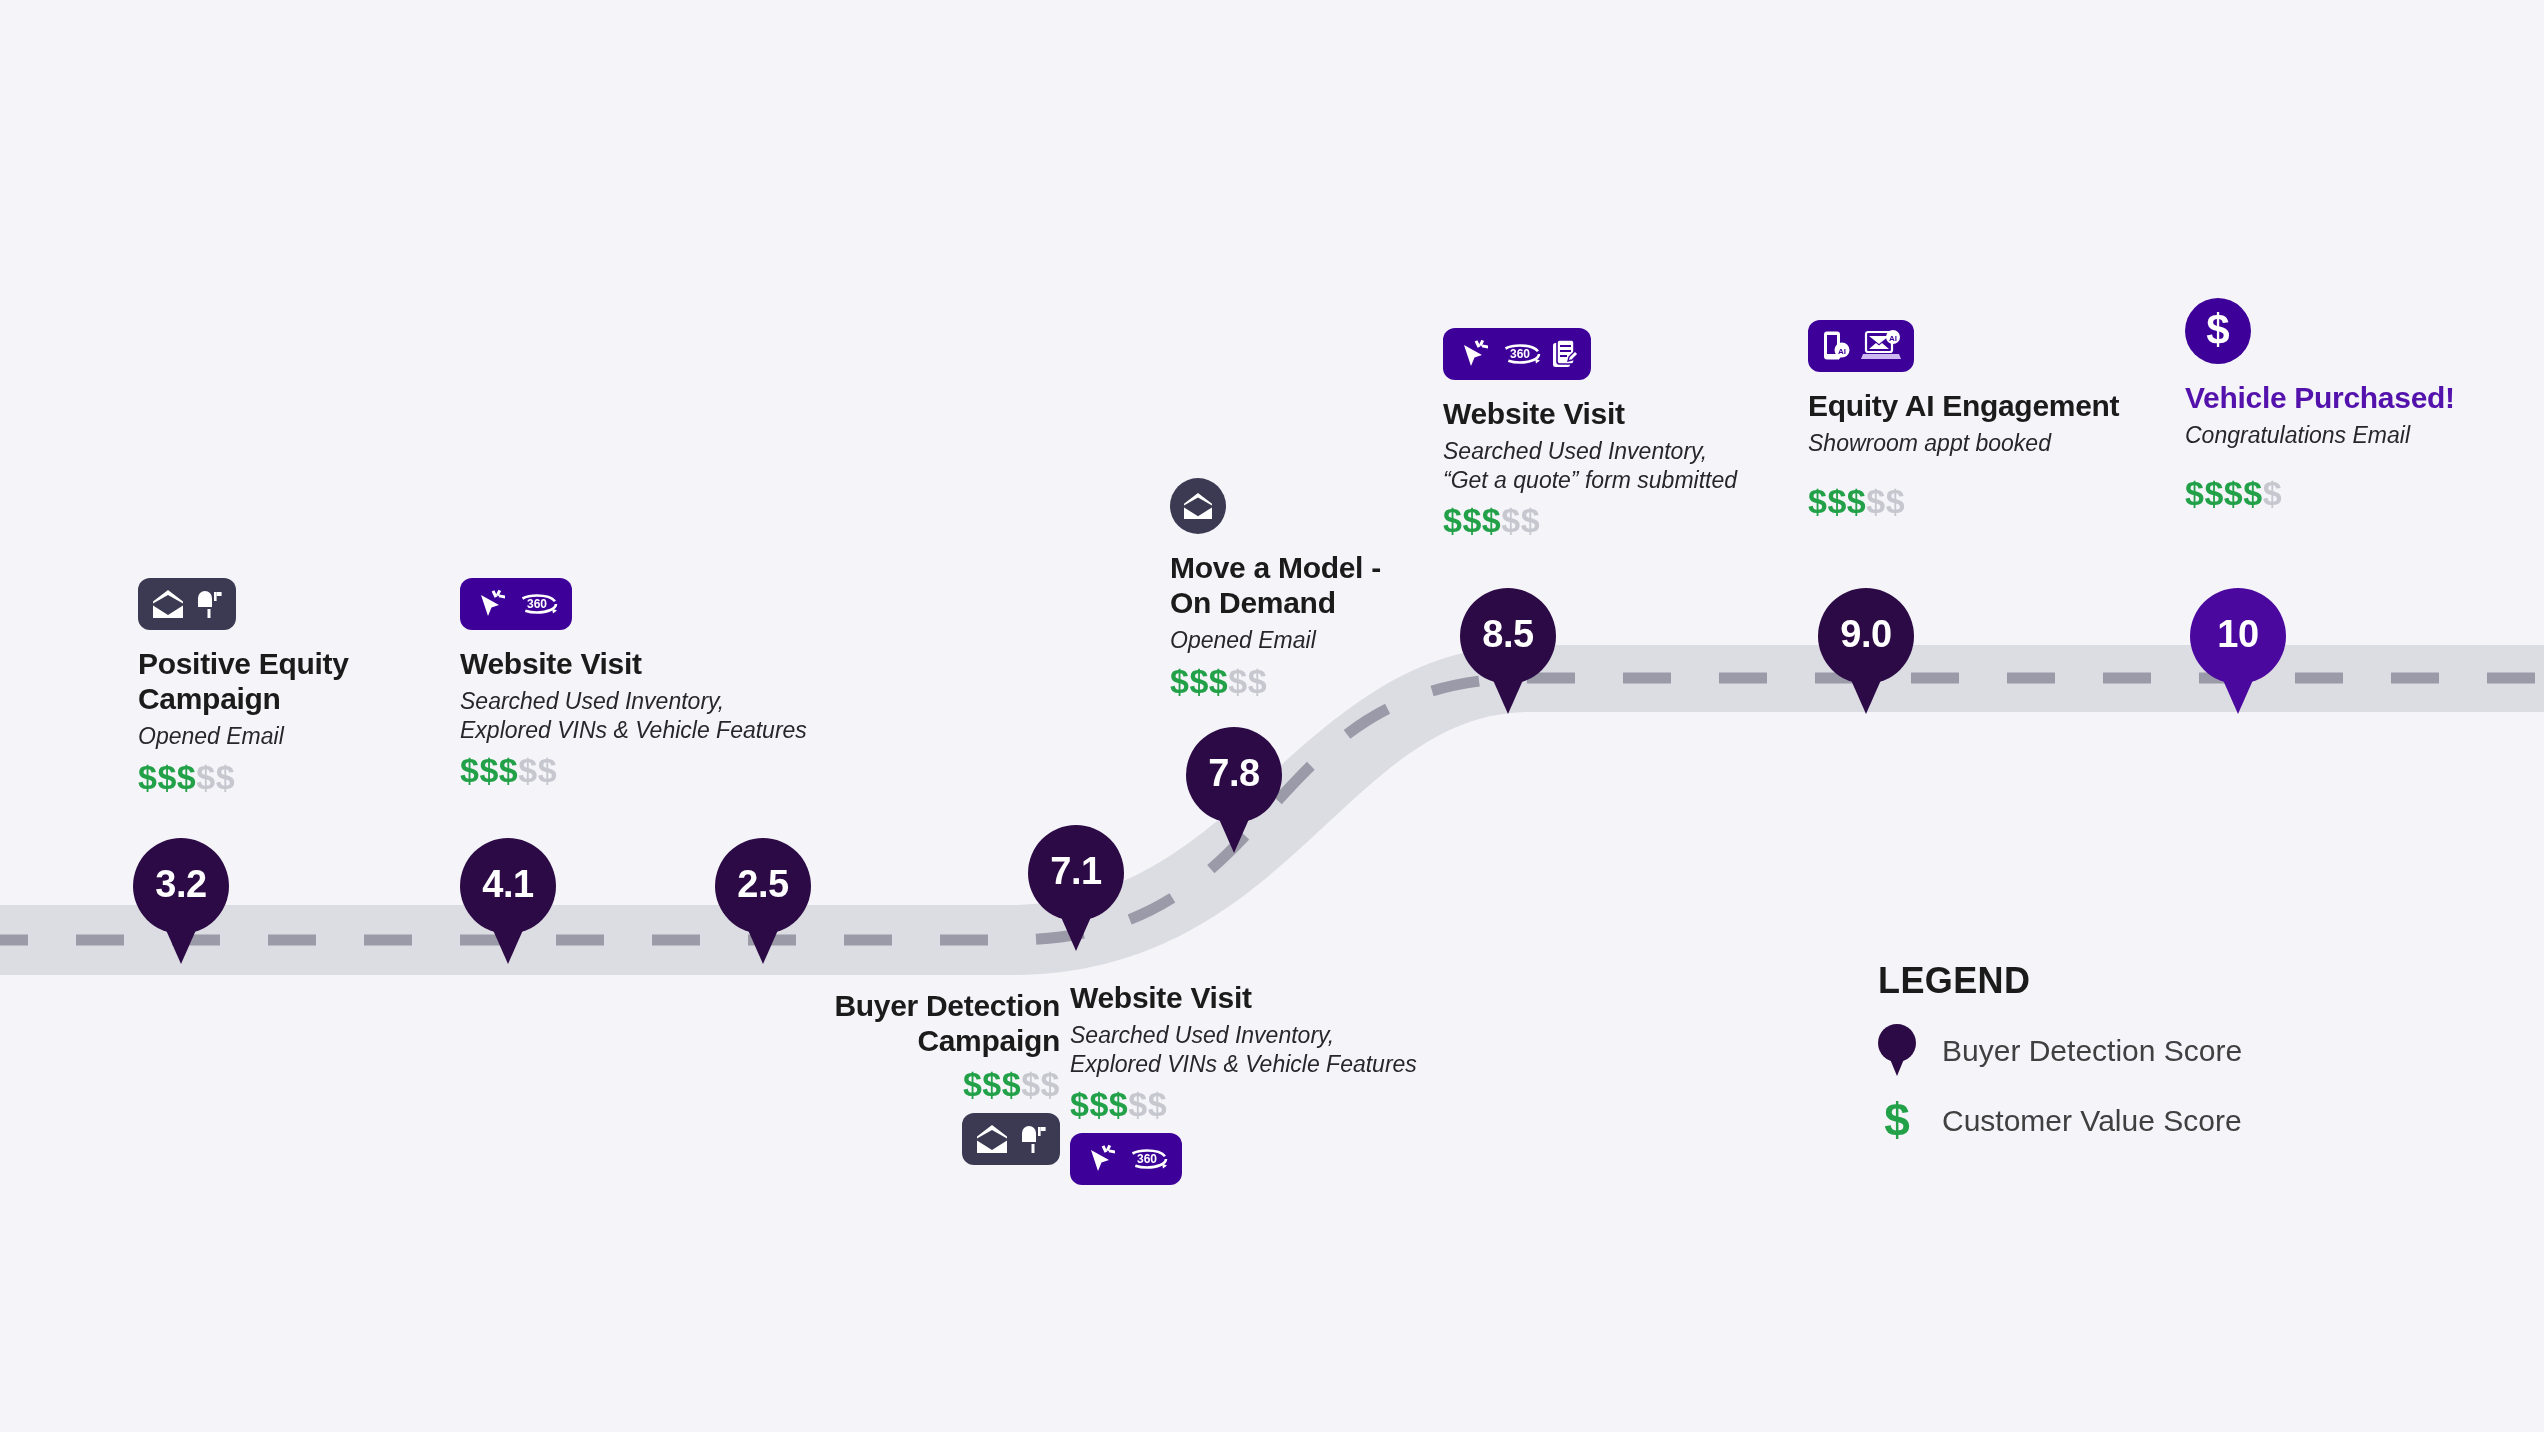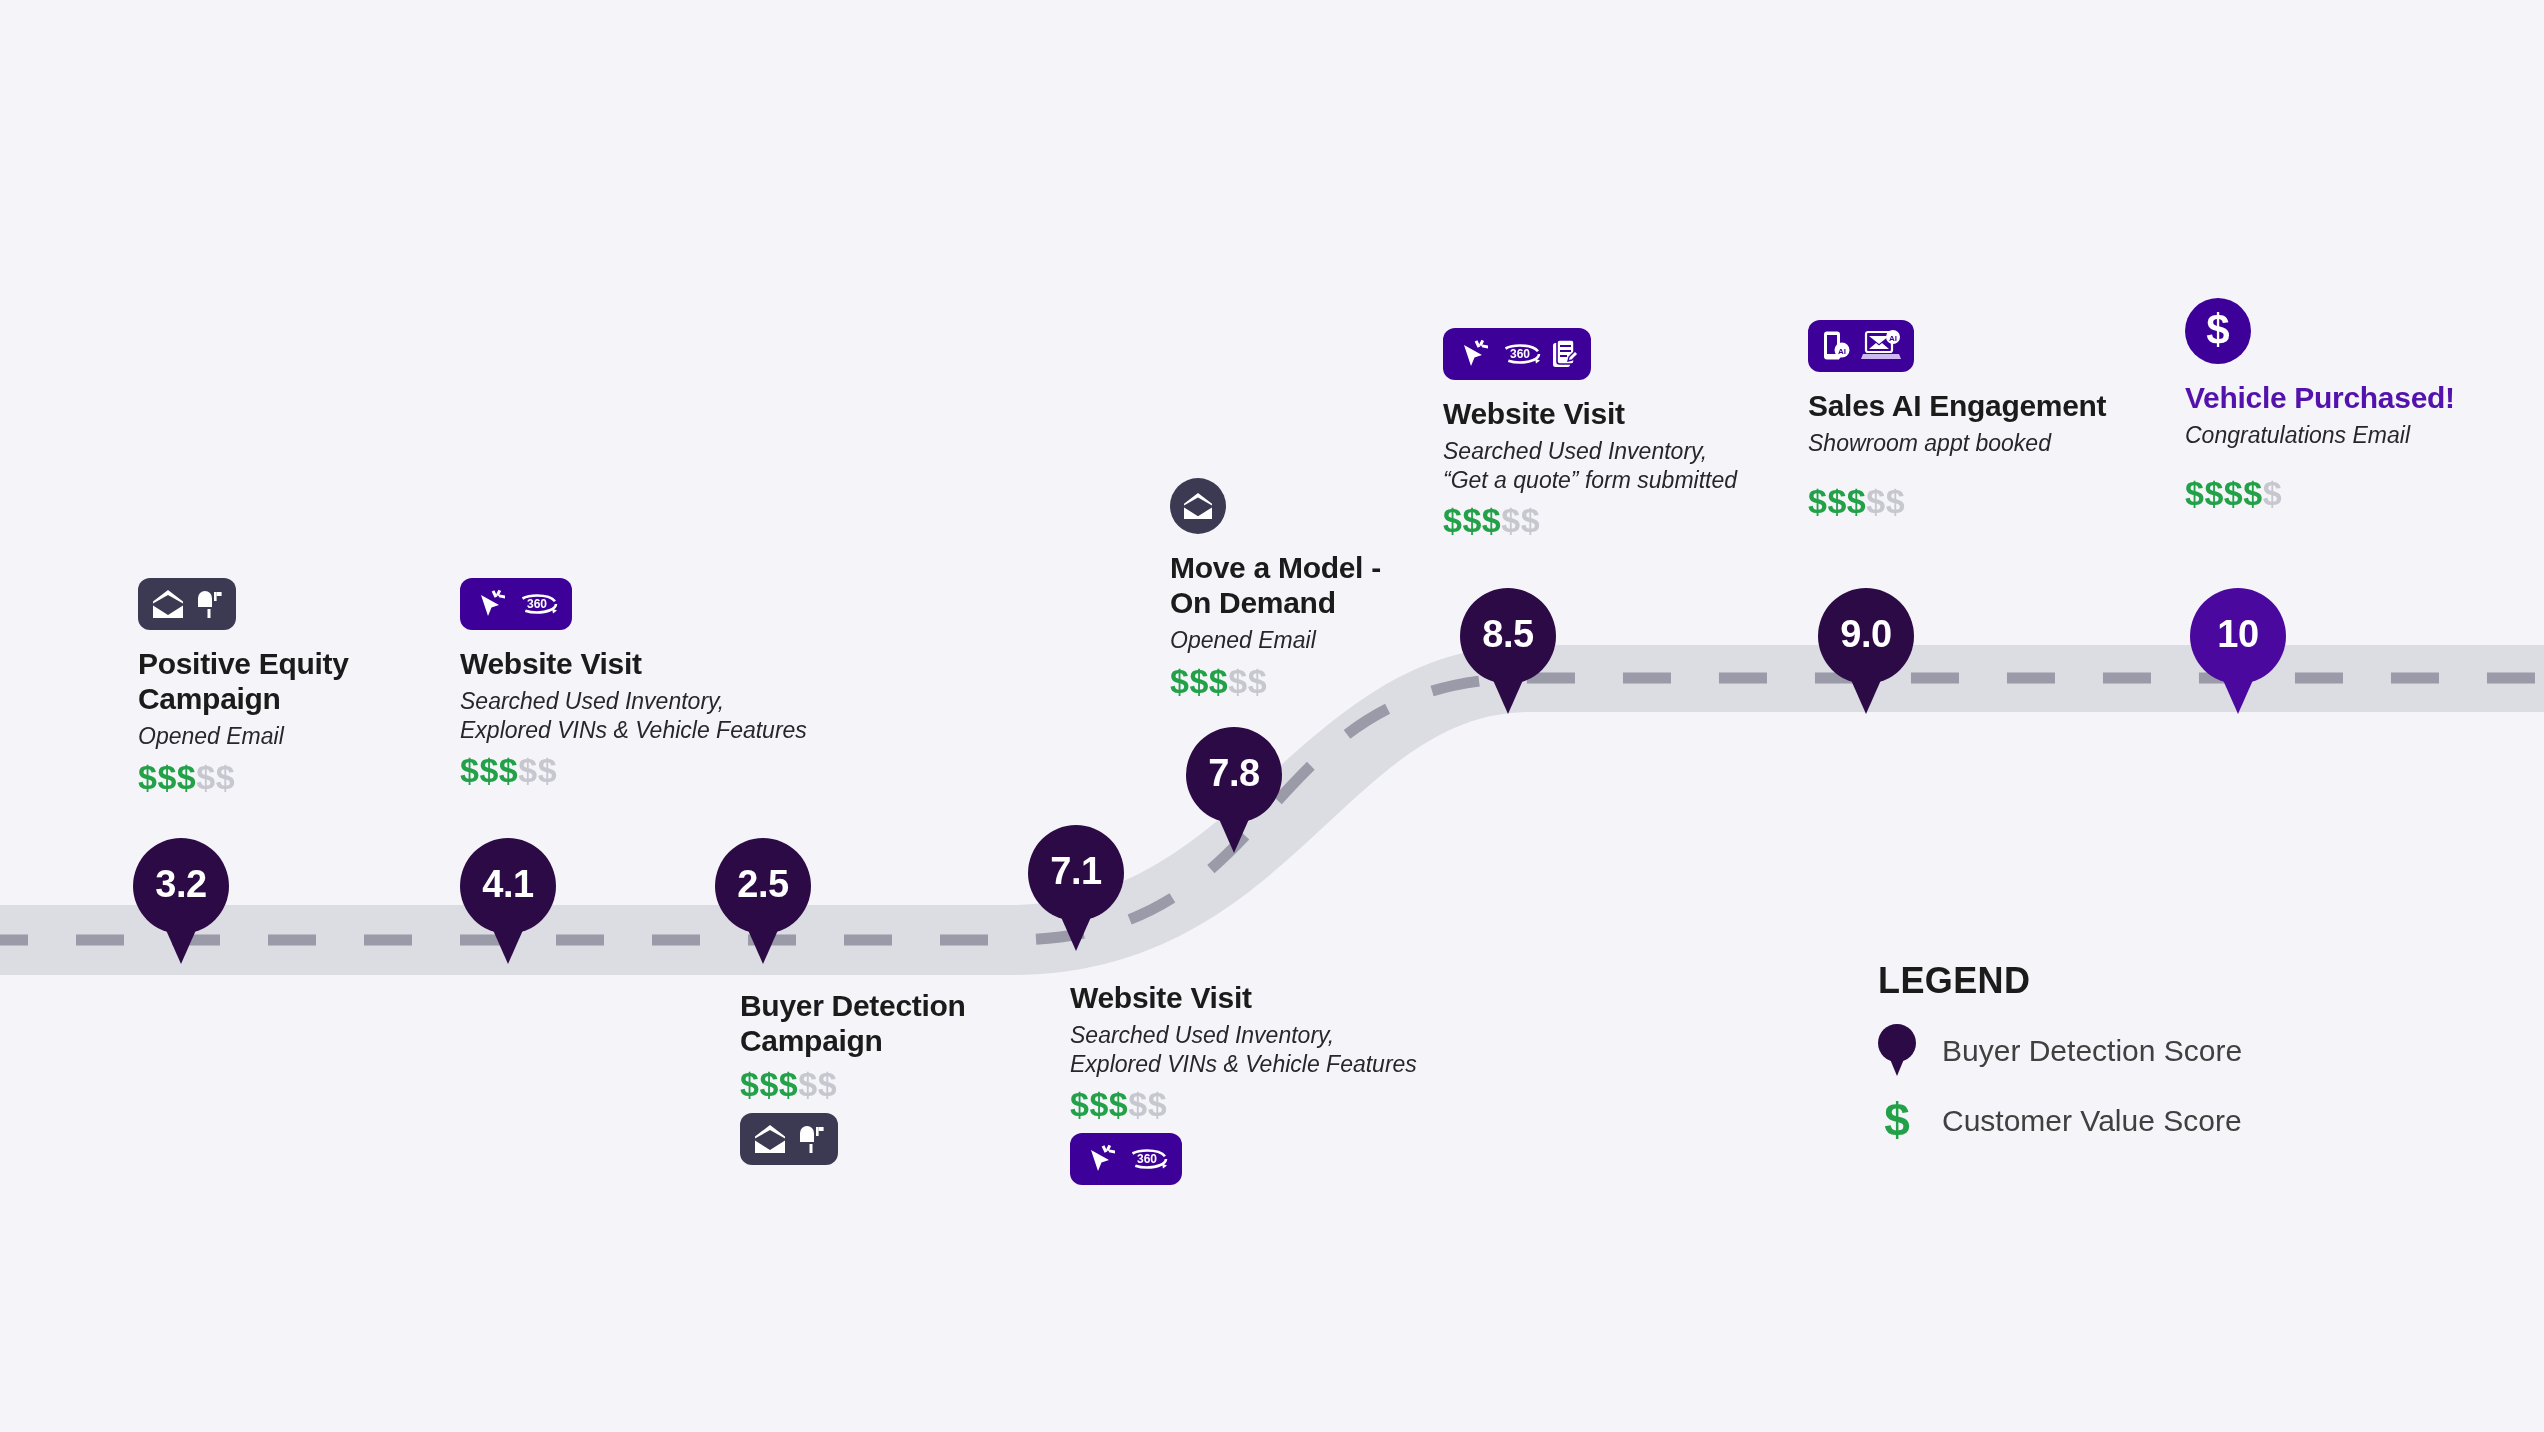--- a/index.html
+++ b/index.html
@@ -170,21 +170,21 @@
             <text x="22" y="18" font-family="Liberation Sans, sans-serif" font-size="12" font-weight="700" fill="#fff" text-anchor="middle">360</text>
           </svg>
       </span>
     </div>
     <div class="title">Website Visit</div>
     <div class="sub">Searched Used Inventory,
 Explored VINs &amp; Vehicle Features</div>
     <div class="money"><span class="on">$$$</span><span class="off">$$</span></div>
   </div>
 
-  <div class="node" style="left:740px;top:988px;width:320px;">
+  <div class="node" style="left:740px;top:988px;width:320px;text-align:right;">
     <div class="title" style="margin-top:0;">Buyer Detection
 Campaign</div>
     <div class="money"><span class="on">$$$</span><span class="off">$$</span></div>
     <div class="badge slate badge-below">
       <span>
         <svg width="34" height="30" viewBox="0 0 34 30">
             <path fill="#fff" d="M2 12.5 17 1l15 11.5v2L17 6 2 14.5z"></path>
             <path fill="#fff" d="M2 16.5 17 26l15-9.5V29H2z"></path>
             <path fill="#3b3a52" d="M17 8.5 27.5 16 17 23.5 6.5 16z"></path>
           </svg>
@@ -289,21 +289,21 @@
         <svg width="40" height="32" viewBox="0 0 40 32">
             <rect x="5" y="2" width="26" height="20" rx="2" fill="none" stroke="#fff" stroke-width="2.2"></rect>
             <path fill="#fff" d="M8 6h20l-10 8z"></path>
             <path fill="#fff" d="M8 19l7-6 3 2.5 3-2.5 7 6z"></path>
             <path fill="#cdb8f2" d="M2 24h36l2 5H0z"></path>
             <circle cx="32" cy="7" r="7" fill="#fff"></circle>
             <text x="32" y="10.5" font-family="Liberation Sans, sans-serif" font-size="8" font-weight="700" fill="#3d0099" text-anchor="middle">AI</text>
           </svg>
       </span>
     </div>
-    <div class="title">Sales AI Engagement</div>
+    <div class="title">Equity AI Engagement</div>
     <div class="sub">Showroom appt booked</div>
     <div class="money" style="margin-top:26px;"><span class="on">$$$</span><span class="off">$$</span></div>
   </div>
 
   <div class="node" style="left:2185px;top:298px;width:360px;">
     <div class="badge circle purple">
       <span>
         <svg width="30" height="42" viewBox="0 0 30 42">
             <text x="15" y="34" font-family="Liberation Sans, sans-serif" font-size="42" font-weight="700" fill="#fff" text-anchor="middle">$</text>
           </svg>

